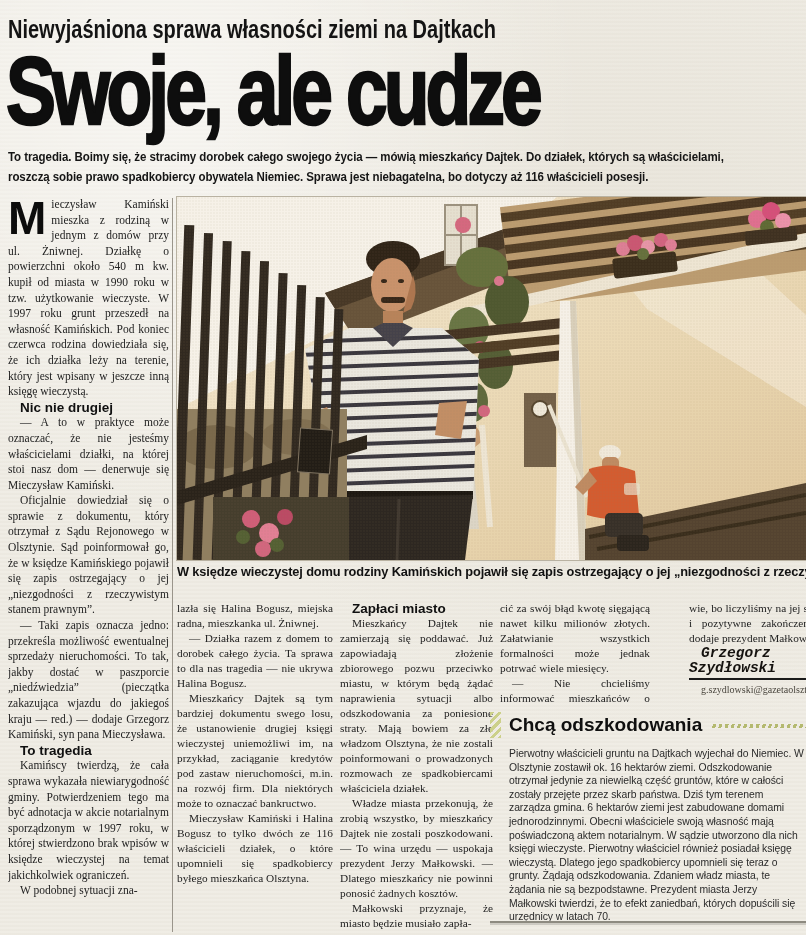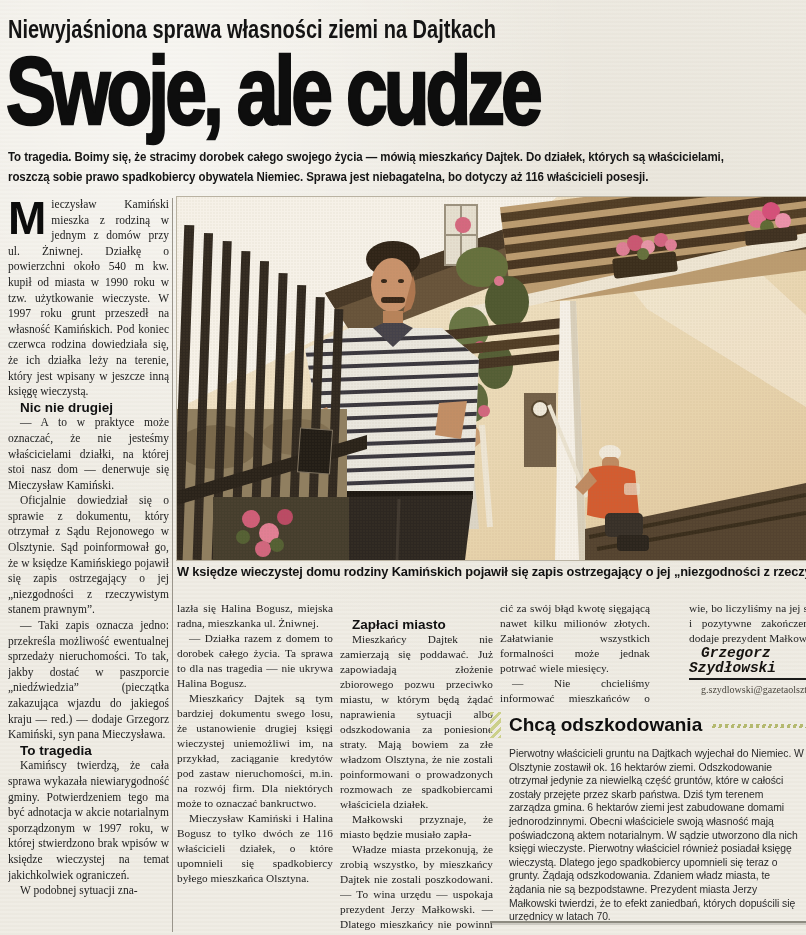--- a/index.html
+++ b/index.html
@@ -259,24 +259,24 @@
   <div class="abs caption">W księdze wieczystej domu rodziny Kamińskich pojawił się zapis ostrzegający o jej „niezgodności z rzeczywistym stanem prawnym”</div>
 
   <div class="abs col col2">
     <p class="nofirst">lazła się Halina Bogusz, miejska radna, mieszkanka ul. Żniwnej.</p>
     <p>— Działka razem z domem to dorobek całego życia. Ta sprawa to dla nas tragedia — nie ukrywa Halina Bogusz.</p>
     <p>Mieszkańcy Dajtek są tym bardziej dokumentu swego losu, że ustanowienie drugiej księgi wieczystej uniemożliwi im, na przykład, zaciąganie kredytów pod zastaw nieruchomości, m.in. na rozwój firm. Dla niektórych może to oznaczać bankructwo.</p>
     <p>Mieczysław Kamiński i Halina Bogusz to tylko dwóch ze 116 właścicieli działek, o które upomnieli się spadkobiercy byłego mieszkańca Olsztyna.</p>
   </div>
 
   <div class="abs col col3">
-    <p class="subhead" style="margin-top:16px">Zapłaci miasto</p>
+    <p class="subhead" style="margin-top:0">Zapłaci miasto</p>
     <p>Mieszkańcy Dajtek nie zamierzają się poddawać. Już zapowiadają złożenie zbiorowego pozwu przeciwko miastu, w którym będą żądać naprawienia sytuacji albo odszkodowania za poniesione straty. Mają bowiem za złe władzom Olsztyna, że nie zostali poinformowani o prowadzonych rozmowach ze spadkobiercami właściciela działek.</p>
+    <p>Władze miasta przekonują, że zrobią wszystko, by mieszkańcy Dajtek nie zostali poszkodowani. — To wina urzędu — uspokaja prezydent Jerzy Małkowski. — Dlatego mieszkańcy nie powinni ponosić żadnych kosztów.</p>
     <p>Małkowski przyznaje, że miasto będzie musiało zapła-</p>
-    <p>Władze miasta przekonują, że zrobią wszystko, by mieszkańcy Dajtek nie zostali poszkodowani. — To wina urzędu — uspokaja prezydent Jerzy Małkowski. — Dlatego mieszkańcy nie powinni ponosić żadnych kosztów.</p>
   </div>
 
   <div class="abs col col4">
     <p class="nofirst">cić za swój błąd kwotę sięgającą nawet kilku milionów złotych. Załatwianie wszystkich formalności może jednak potrwać wiele miesięcy.</p>
     <p>— Nie chcieliśmy informować mieszkańców o spra-</p>
   </div>
 
   <div class="abs col col5">
     <p class="nofirst">wie, bo liczyliśmy na jej szybkie i pozytywne zakończenie — dodaje prezydent Małkowski.</p>
     <p class="byline-name">Grzegorz Szydłowski</p>

